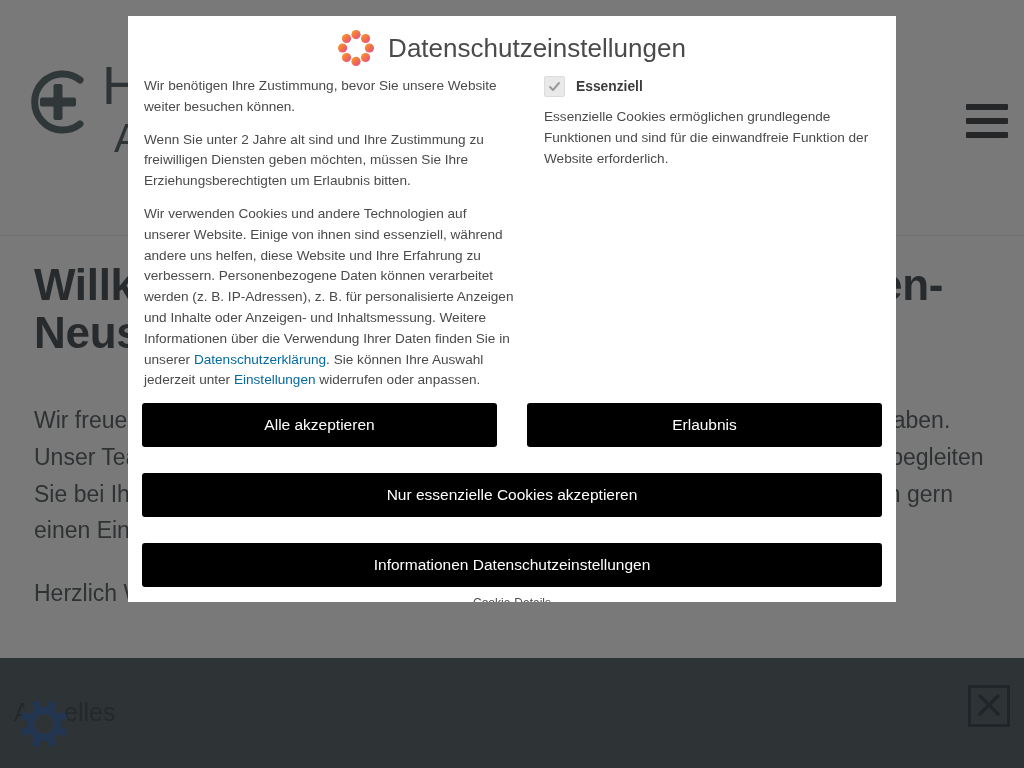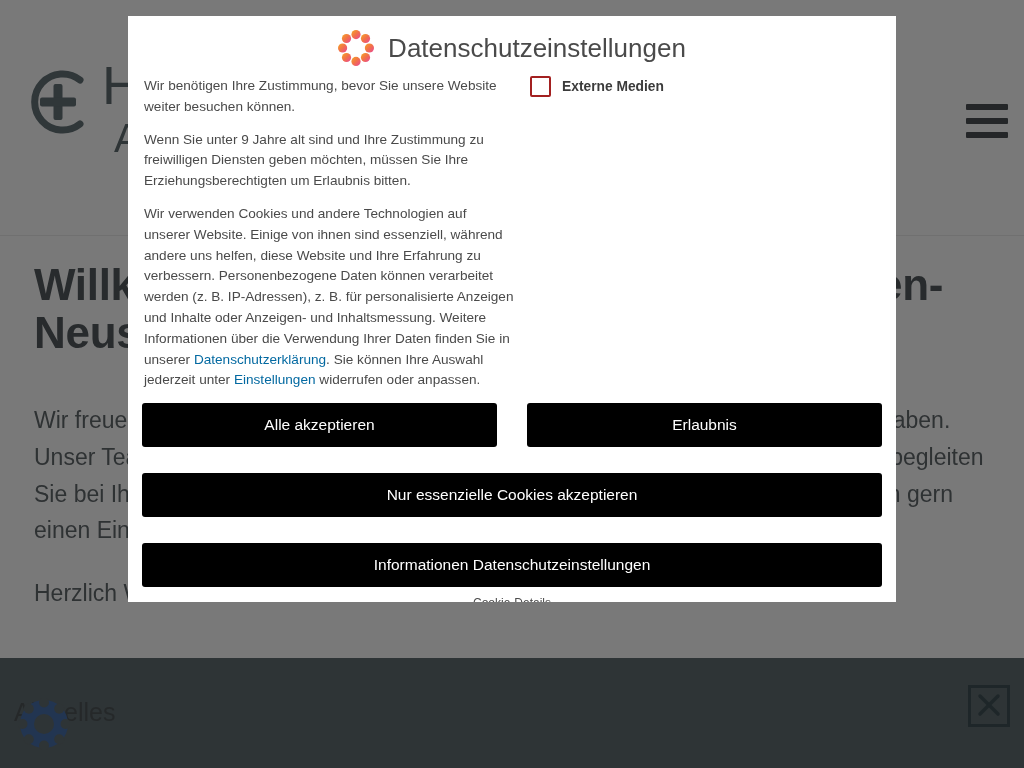--- a/index.html
+++ b/index.html
@@ -133,21 +133,21 @@
   .modal-head .brand-icon { width: 36px; height: 36px; flex: none; }
   .modal-title {
     font-size: 26px;
     font-weight: 400;
     color: #4a4a4a;
   }
 
   .modal-cols {
     display: flex;
     padding: 0 14px;
-    gap: 4px;
+    gap: 18px;
   }
   .col-left { width: 372px; flex: none; padding-left: 2px; }
   .col-right { flex: 1; padding-left: 12px; }
 
   .intro-p {
     font-size: 13.6px;
     line-height: 1.53;
     color: #4a4a4a;
     margin: 0 0 12px 0;
   }
@@ -313,32 +313,39 @@
           <circle cx="18" cy="18" r="8.2" fill="#ffffff"></circle>
         </svg>
       </div>
       <span class="modal-title">Datenschutzeinstellungen</span>
     </div>
 
     <div class="modal-cols">
 
       <div class="col-left">
         <p class="intro-p">Wir benötigen Ihre Zustimmung, bevor Sie unsere Website weiter besuchen können.</p>
-        <p class="intro-p">Wenn Sie unter 9 Jahre alt sind und Ihre Zustimmung zu freiwilligen Diensten geben möchten, müssen Sie Ihre Erziehungsberechtigten um Erlaubnis bitten.</p>
+        <p class="intro-p">Wenn Sie unter 2 Jahre alt sind und Ihre Zustimmung zu freiwilligen Diensten geben möchten, müssen Sie Ihre Erziehungsberechtigten um Erlaubnis bitten.</p>
         <p class="intro-p"><span>Wir verwenden Cookies und andere Technologien auf unserer Website. Einige von ihnen sind essenziell, während andere uns helfen, diese Website und Ihre Erfahrung zu verbessern. Personenbezogene Daten können verarbeitet werden (z. B. IP-Adressen), z. B. für personalisierte Anzeigen und Inhalte oder Anzeigen- und Inhaltsmessung. Weitere Informationen über die Verwendung Ihrer Daten finden Sie in unserer </span><a href="#">Datenschutzerklärung</a><span>. Sie können Ihre Auswahl jederzeit unter </span><a href="#">Einstellungen</a><span> widerrufen oder anpassen.</span></p>
       </div>
 
       <div class="col-right">
-
 
         <div class="cc-group">
           <div class="cc-row">
-            <span class="cb cb-unchecked"></span>
-            <span class="cc-label">Externe Medien</span>
+            <span class="cb cb-disabled">
+              <svg width="13" height="13" viewBox="0 0 13 13" fill="none" stroke-width="2" stroke-linecap="round" stroke-linejoin="round">
+                <polyline points="2,7 5,10 11,3"></polyline>
+              </svg>
+            </span>
+            <span class="cc-label">Essenziell</span>
           </div>
+          <p class="cc-desc">Essenzielle Cookies ermöglichen grundlegende Funktionen und sind für die einwandfreie Funktion der Website erforderlich.</p>
+        </div>
+
+        <div class="cc-group">
         </div>
 
       </div>
     </div>
 
     <div class="btn-row">
       <button class="btn btn-half">Alle akzeptieren</button>
       <button class="btn btn-half">Erlaubnis</button>
     </div>
 

